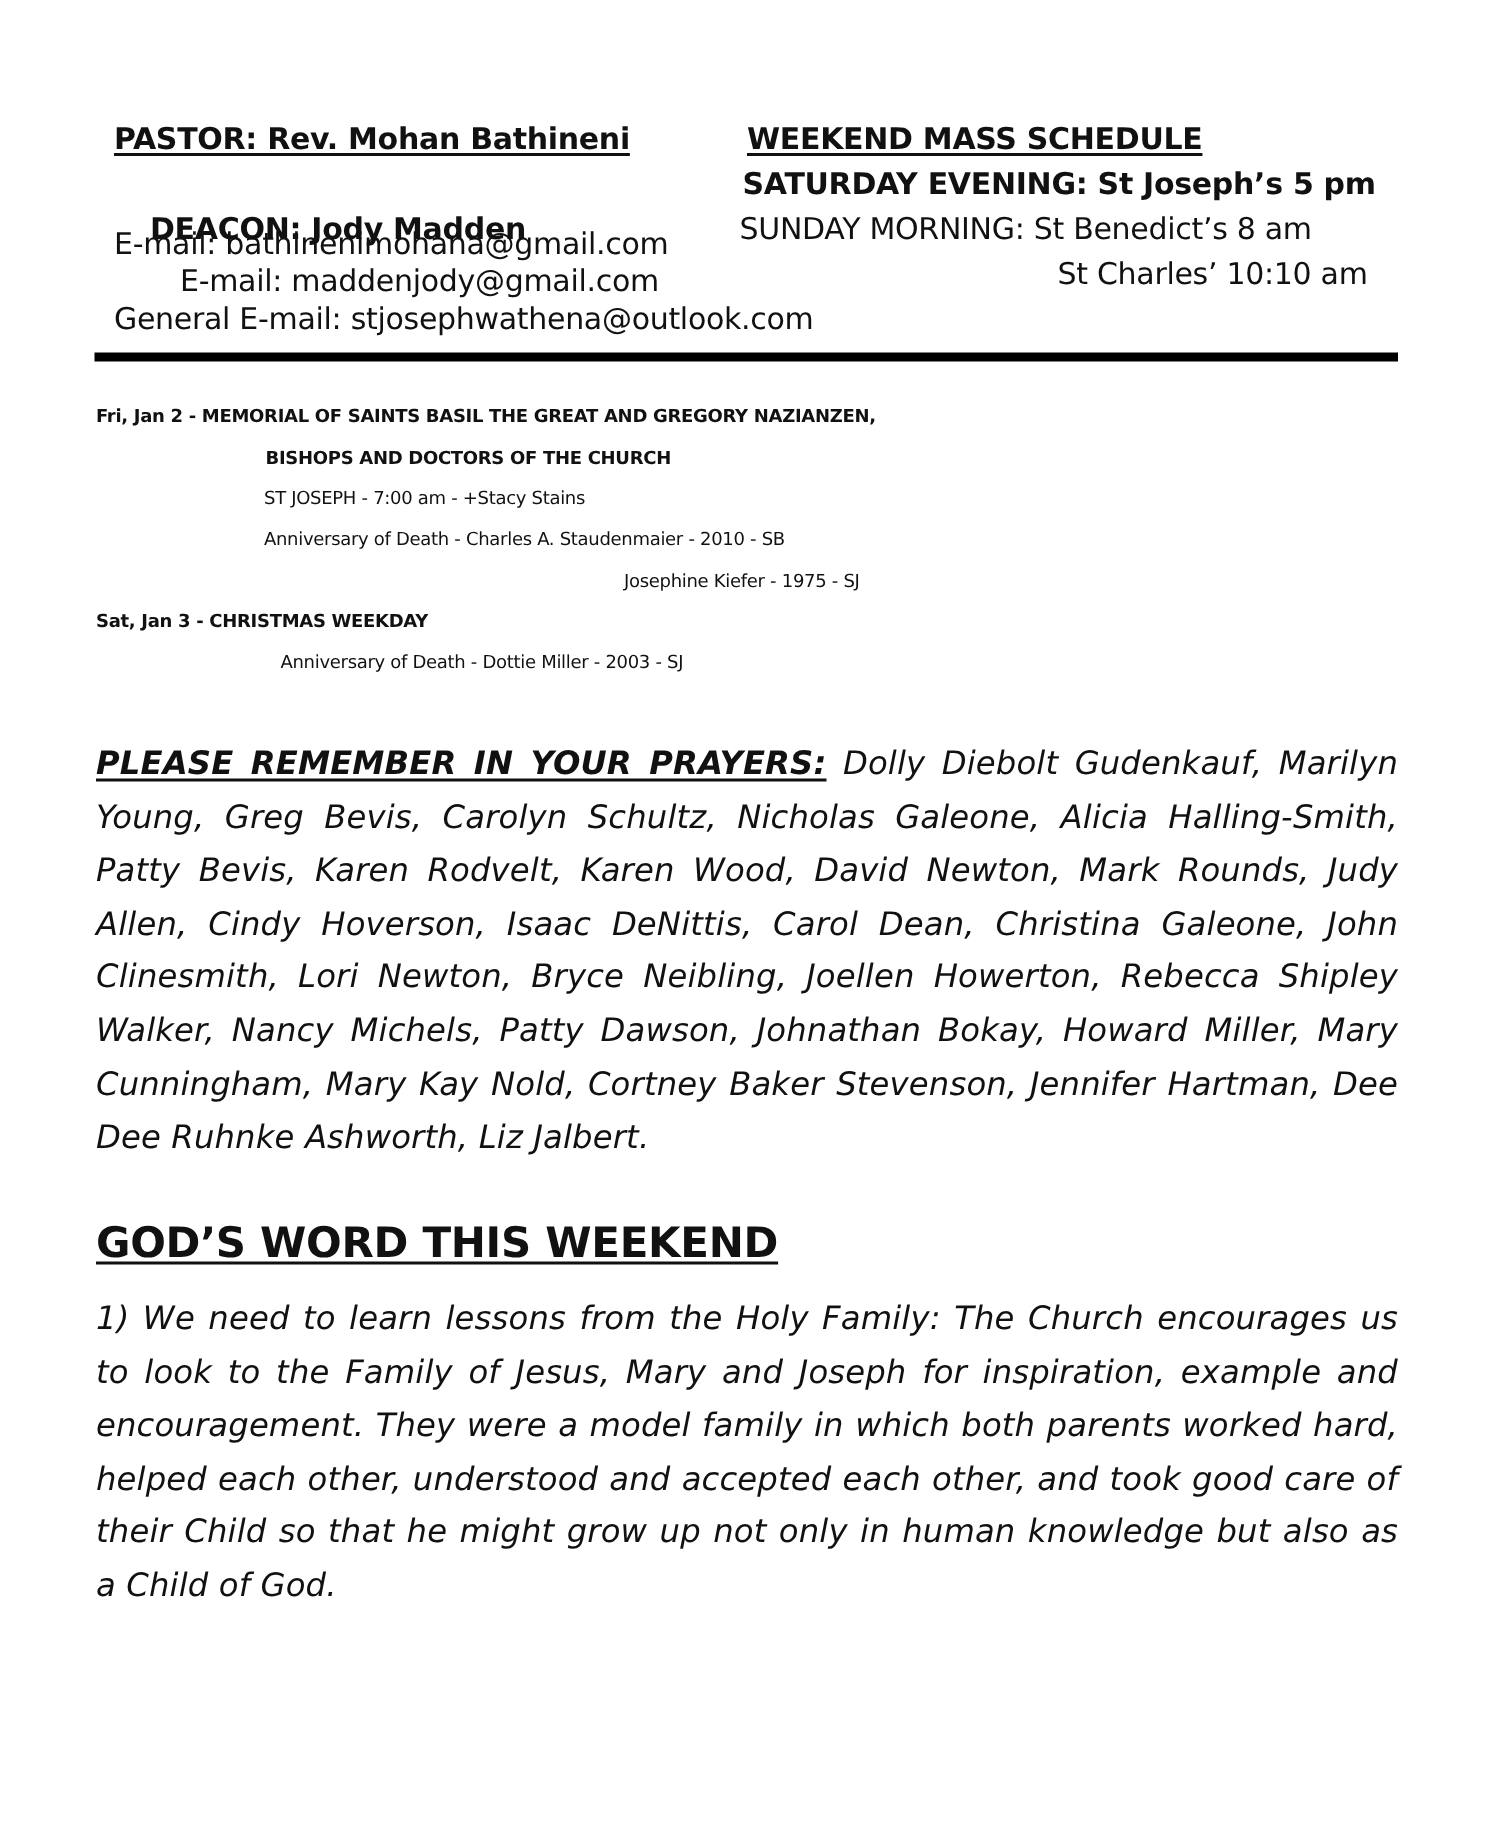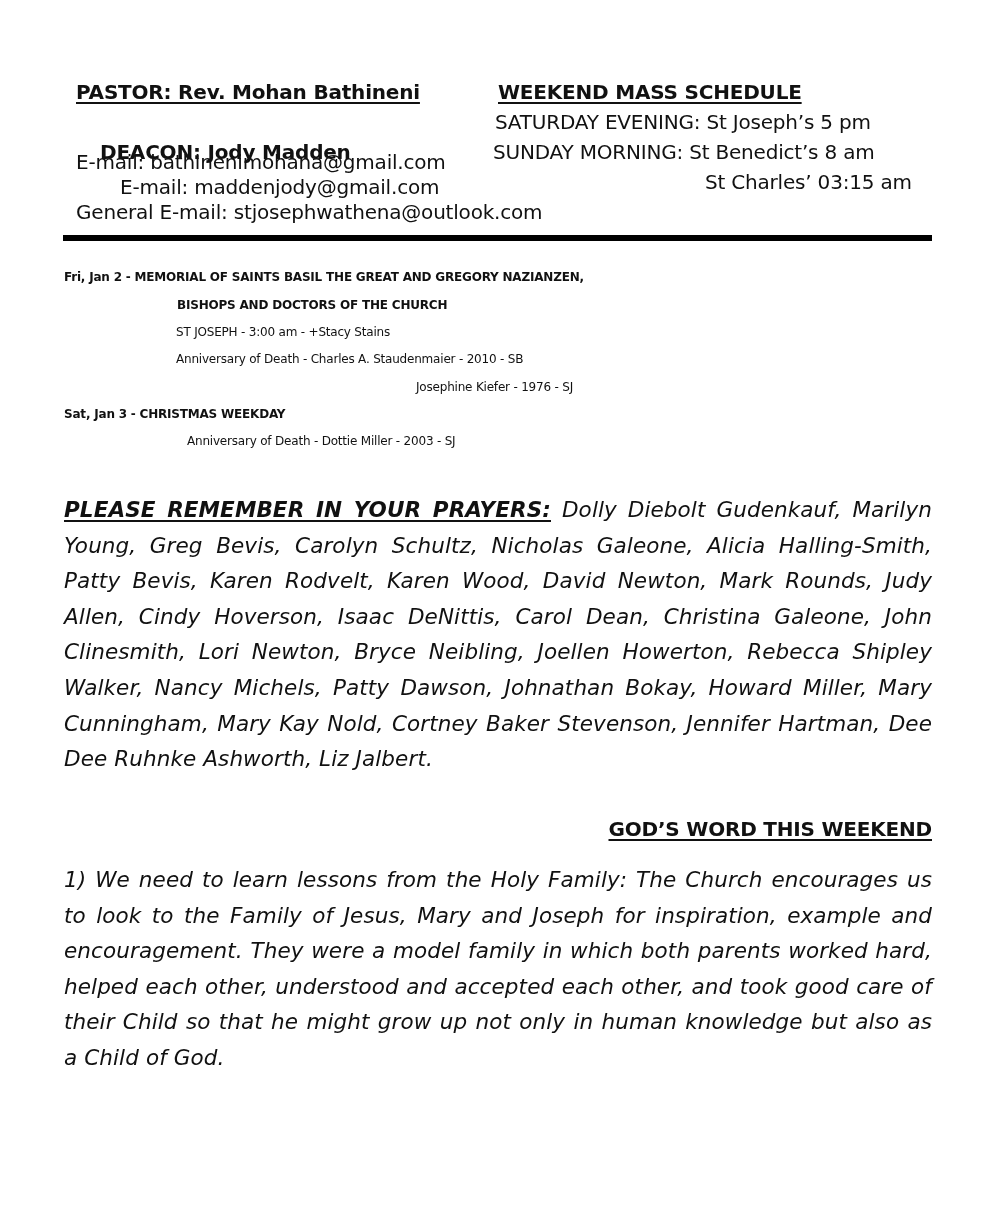--- a/index.html
+++ b/index.html
@@ -47,53 +47,53 @@
       line-height: 35.6px;
       text-align: justify;
       letter-spacing: 0.1px;
       font-style: italic;
     }
     .section-title {
       position: absolute;
       left: 64px;
       width: 868px;
       top: 814px;
-      text-align: right;
-      font-size: 20px;
+      text-align: left;
+      font-size: 28px;
       font-weight: bold;
       line-height: 30px;
       letter-spacing: -0.2px;
     }
     .section-title span {
       text-decoration: underline;
       text-underline-offset: 3px;
       text-decoration-thickness: 2px;
     }
   </style>
 </head>
 <body>
 
 <div class="abs hdr bold ul" style="left:76px; top:77px;">PASTOR: Rev. Mohan Bathineni</div>
 <div class="abs hdr" style="left:76px; top:107px;margin-top:40px;">E-mail: bathinenimohana@gmail.com</div>
 <div class="abs hdr bold" style="left:76px; top:137px;margin-left:24px;">DEACON: Jody Madden</div>
 <div class="abs hdr" style="left:76px; top:172px;margin-left:44px;">E-mail: maddenjody@gmail.com</div>
 <div class="abs hdr" style="left:76px; top:197px;">General E-mail: stjosephwathena@outlook.com</div>
 
 <div class="abs hdr bold ul" style="left:498px; top:77px;">WEEKEND MASS SCHEDULE</div>
-<div class="abs hdr" style="left:495px; top:107px;">SATURDAY EVENING: St Joseph’s 5 pm</div>
+<div class="abs hdr" style="left:495px; top:107px;font-weight:bold;">SATURDAY EVENING: St Joseph’s 5 pm</div>
 <div class="abs hdr" style="left:493px; top:137px;">SUNDAY MORNING: St Benedict’s 8 am</div>
-<div class="abs hdr" style="left:705px; top:167px;">St Charles’ 03:15 am</div>
+<div class="abs hdr" style="left:705px; top:167px;">St Charles’ 10:10 am</div>
 
 <div id="divider"></div>
 
 <div class="abs sched bold" style="left:64px; top:264px;">Fri, Jan 2 - MEMORIAL OF SAINTS BASIL THE GREAT AND GREGORY NAZIANZEN,</div>
 <div class="abs sched bold" style="left:177px; top:292px;">BISHOPS AND DOCTORS OF THE CHURCH</div>
-<div class="abs sched" style="left:176px; top:319px;">ST JOSEPH - 3:00 am - +Stacy Stains</div>
+<div class="abs sched" style="left:176px; top:319px;">ST JOSEPH - 7:00 am - +Stacy Stains</div>
 <div class="abs sched" style="left:176px; top:346px;">Anniversary of Death - Charles A. Staudenmaier - 2010 - SB</div>
-<div class="abs sched" style="left:416px; top:374px;">Josephine Kiefer - 1976 - SJ</div>
+<div class="abs sched" style="left:416px; top:374px;">Josephine Kiefer - 1975 - SJ</div>
 <div class="abs sched bold" style="left:64px; top:401px;">Sat, Jan 3 - CHRISTMAS WEEKDAY</div>
 <div class="abs sched" style="left:187px; top:428px;">Anniversary of Death - Dottie Miller - 2003 - SJ</div>
 
 <div class="para" style="top:492px;">
   <span class="bold ul">PLEASE REMEMBER IN YOUR PRAYERS:</span>
   <span>Dolly Diebolt Gudenkauf, Marilyn Young, Greg Bevis, Carolyn Schultz, Nicholas Galeone, Alicia Halling-Smith, Patty Bevis, Karen Rodvelt, Karen Wood, David Newton, Mark Rounds, Judy Allen, Cindy Hoverson, Isaac DeNittis, Carol Dean, Christina Galeone, John Clinesmith, Lori Newton, Bryce Neibling, Joellen Howerton, Rebecca Shipley Walker, Nancy Michels, Patty Dawson, Johnathan Bokay, Howard Miller, Mary Cunningham, Mary Kay Nold, Cortney Baker Stevenson, Jennifer Hartman, Dee Dee Ruhnke Ashworth, Liz Jalbert.</span>
 </div>
 
 <div class="section-title">
   <span>GOD’S WORD THIS WEEKEND</span>

